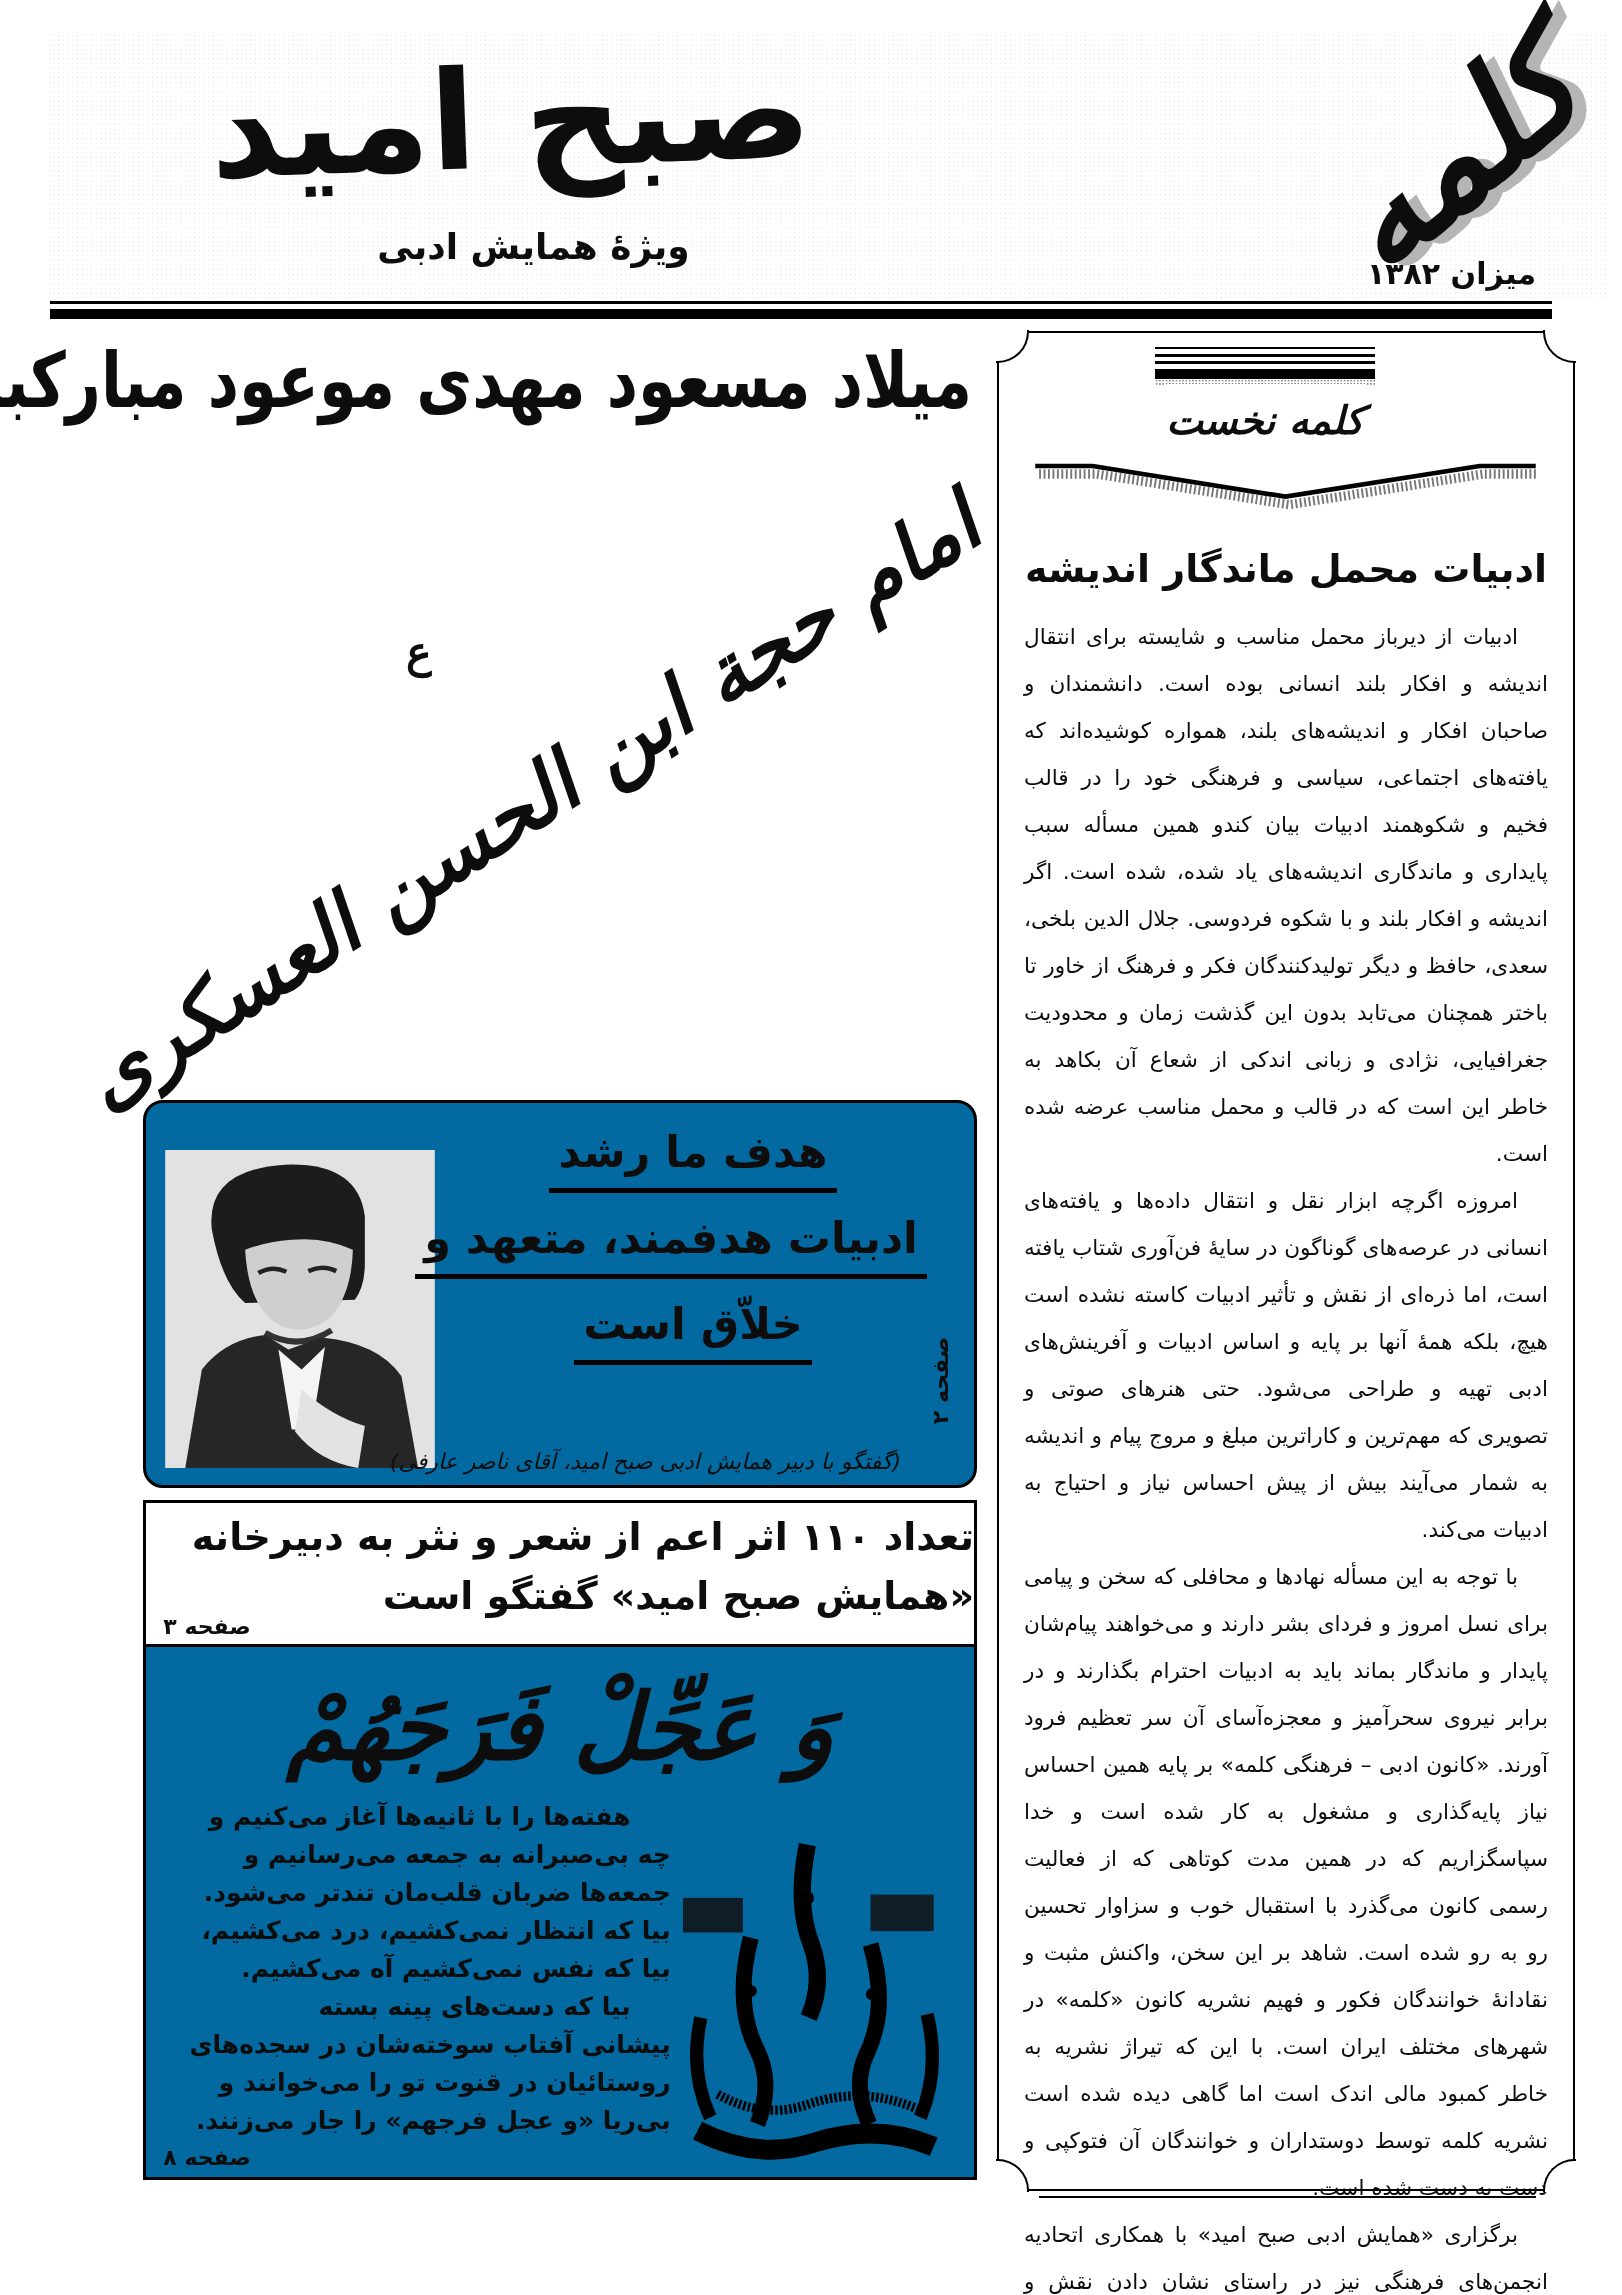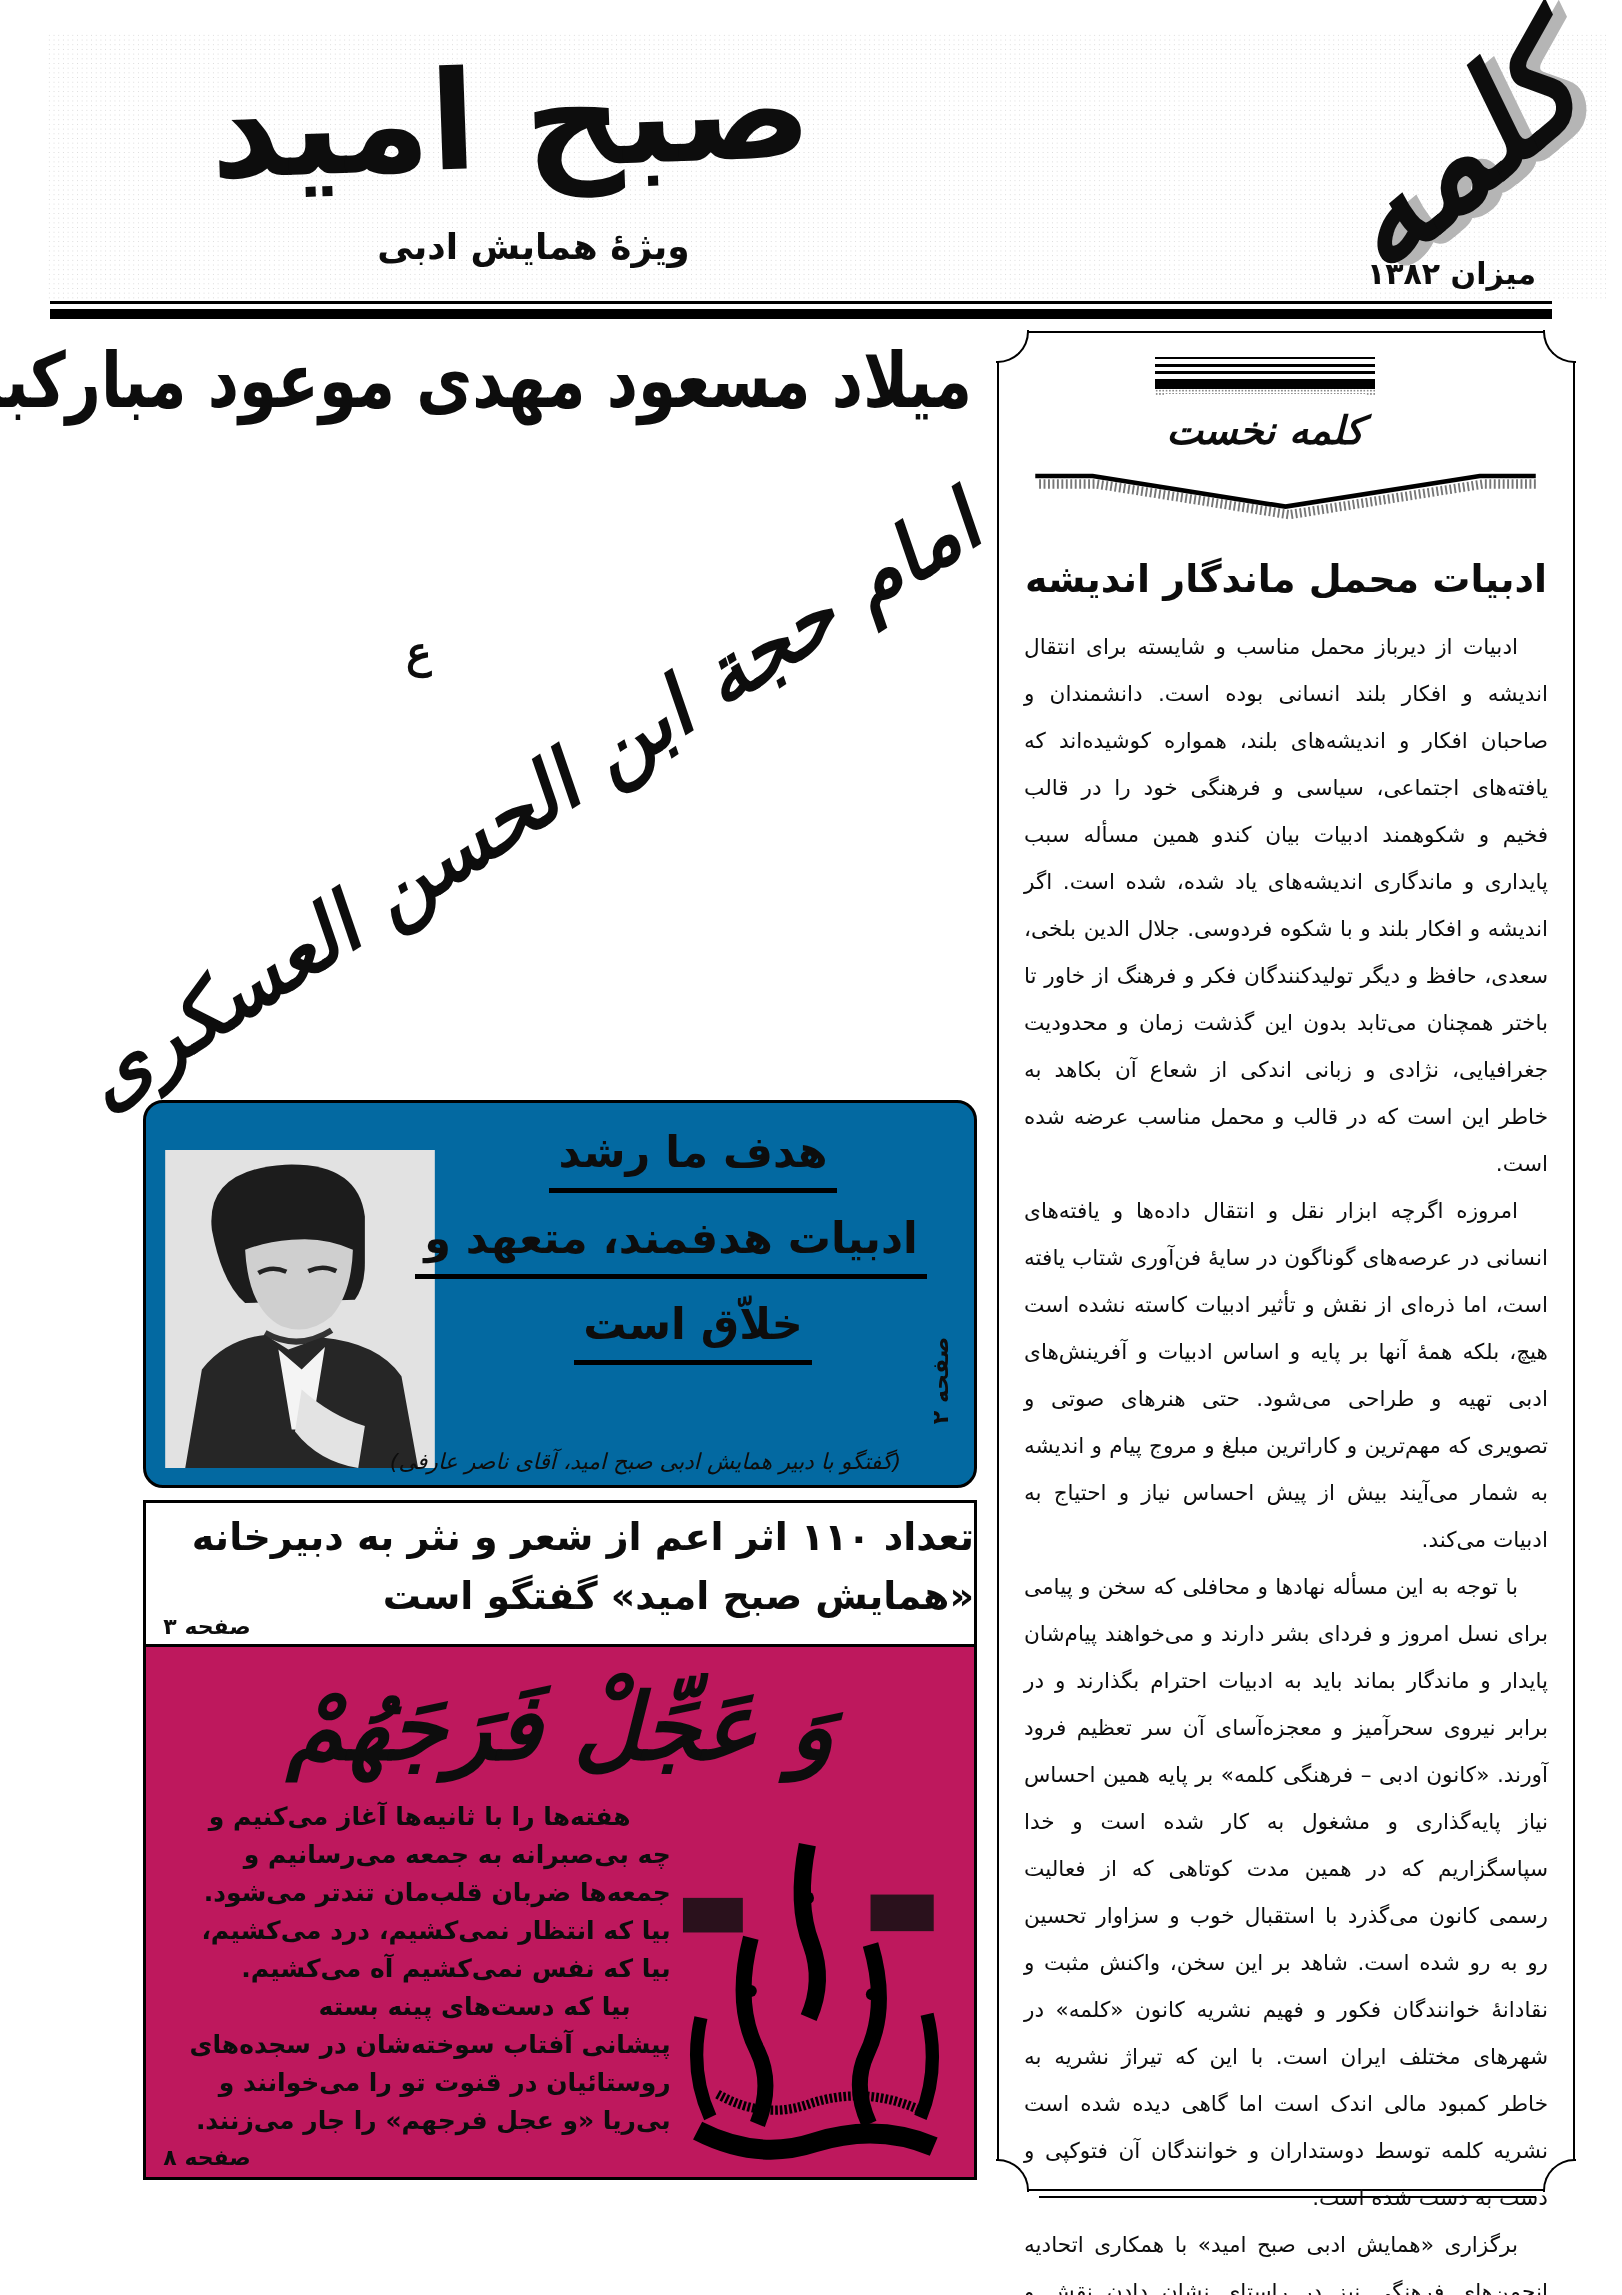--- a/index.html
+++ b/index.html
@@ -81,21 +81,21 @@
   }
   .lead-box:after{
     content:"";position:absolute;left:40px;bottom:-9.3px;width:497px;height:2px;background:#000;
   }
   .corner{position:absolute;width:31px;height:31px;background:#fff;}
   .c-tl{top:-2.7px;left:-2.7px;border-bottom-right-radius:95%;border-bottom:2.7px solid #000;border-right:2.7px solid #000;}
   .c-tr{top:-2.7px;right:-2.7px;border-bottom-left-radius:95%;border-bottom:2.7px solid #000;border-left:2.7px solid #000;}
   .c-bl{bottom:-2.7px;left:-2.7px;border-top-right-radius:95%;border-top:2.7px solid #000;border-right:2.7px solid #000;}
   .c-br{bottom:-2.7px;right:-2.7px;border-top-left-radius:95%;border-top:2.7px solid #000;border-left:2.7px solid #000;}
 
-  .kicker-banner{position:relative;height:163px;margin-top:17px;}
+  .kicker-banner{position:relative;height:163px;margin-top:7px;}
   .kb-lines{position:absolute;left:25%;width:42%;top:0;}
   .kb-lines div{height:2.7px;background:#000;margin-bottom:4.7px;}
   .kb-band{
     position:absolute;left:25%;width:42%;top:22px;height:10px;background:#000;
   }
   .kb-band:after{
     content:"";position:absolute;left:0;right:0;top:10px;height:6px;
     background-image:radial-gradient(circle,#8a8a8a 0.7px,rgba(255,255,255,0) 0.8px);
     background-size:3.3px 3.3px;
   }
@@ -153,21 +153,21 @@
   }
   .subs-line{font-size:38px;font-weight:900;line-height:59px;white-space:nowrap;}
   .subs-line.first{margin-top:5.3px;}
   .subs-pageref{
     position:absolute;left:17.3px;bottom:6.7px;font-size:22px;font-weight:700;
   }
 
   
   .prayer-box{
     position:absolute;left:143px;top:1644px;width:834px;height:536px;
-    border:3.3px solid #000;box-sizing:border-box;background:#be185d;overflow:hidden;
+    border:3.3px solid #000;box-sizing:border-box;background:#0369a1;overflow:hidden;
   }
   .prayer-callig{
     margin-top:17.3px;text-align:center;
     font-family:"DejaVu Serif", serif;font-style:italic;font-weight:900;
     font-size:92px;line-height:127px;white-space:nowrap;
   }
   .prayer-row{display:flex;flex-direction:row;padding:6.7px 17.3px 0 13.3px;}
   .prayer-text{
     width:506px;
     font-size:25px;font-weight:800;line-height:38px;

